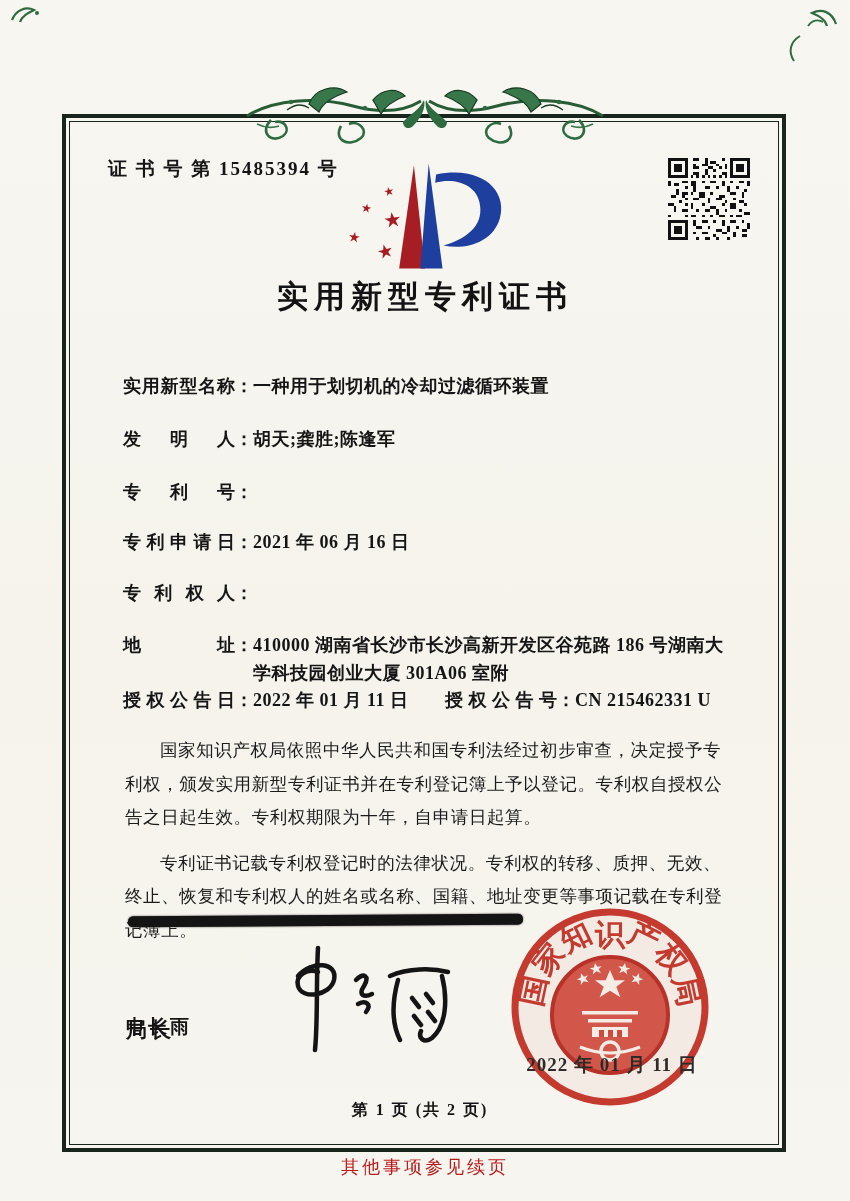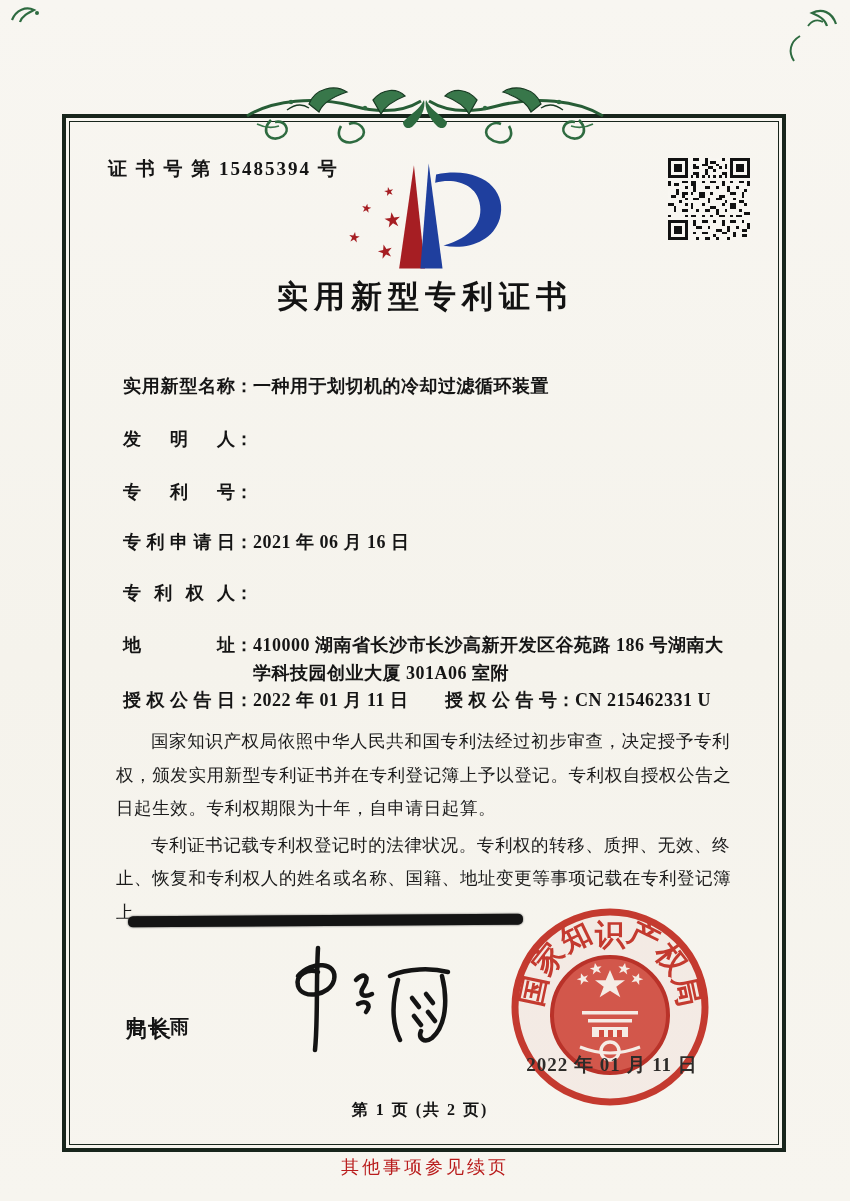--- a/index.html
+++ b/index.html
@@ -22,21 +22,21 @@
   .row{position:absolute;left:123px;width:616px;font-size:18px;font-weight:600;
        line-height:28px;display:flex;}
   .field-label{display:inline-block;width:112px;text-align:justify;text-align-last:justify;
                flex:0 0 112px;white-space:nowrap;}
   .colon{flex:0 0 auto;}
   .field-value{flex:1 1 auto;letter-spacing:0.5px;}
   .grant-group{display:flex;}
   
   .paras{left:113px;top:722px;width:632px;font-size:17.5px;line-height:1.92;
          color:#1b1b1b;letter-spacing:0.6px;}
-  .paras p{margin:3px;text-indent:2em;}
+  .paras p{margin:12px;text-indent:2em;}
   
   .artifact-bar{left:128px;top:915px;width:395px;height:11px;background:#141414;
                 border-radius:5px;transform:rotate(-0.4deg);box-shadow:0 0 2px #444;}
   
   .signoff-title{left:126px;top:972px;font-size:21px;font-weight:600;letter-spacing:3px;margin-top:44px;}
   .signoff-name{left:126px;top:1014px;font-size:19px;font-weight:600;letter-spacing:3px;}
   .signature{left:252px;top:942px;}
   
   .seal{left:505px;top:902px;}
   .seal-date{left:512px;top:1052px;width:200px;text-align:center;font-size:19px;
@@ -141,20 +141,21 @@
 <div class="abs title">实用新型专利证书</div>
 
 <div class="row" style="top:372px">
   <span class="field-label">实用新型名称</span>
     <span class="colon">：</span>
   <span class="field-value">一种用于划切机的冷却过滤循环装置</span>
 </div>
 <div class="row" style="top:425px">
   <span class="field-label">发明人</span>
     <span class="colon">：</span>
+  <span class="field-value">胡天;龚胜;陈逢军</span>
 </div>
 <div class="row" style="top:478px">
   <span class="field-label">专利号</span>
     <span class="colon">：</span>
 </div>
 <div class="row" style="top:528px">
   <span class="field-label">专利申请日</span>
     <span class="colon">：</span>
   <span class="field-value">2021 年 06 月 16 日</span>
 </div>

